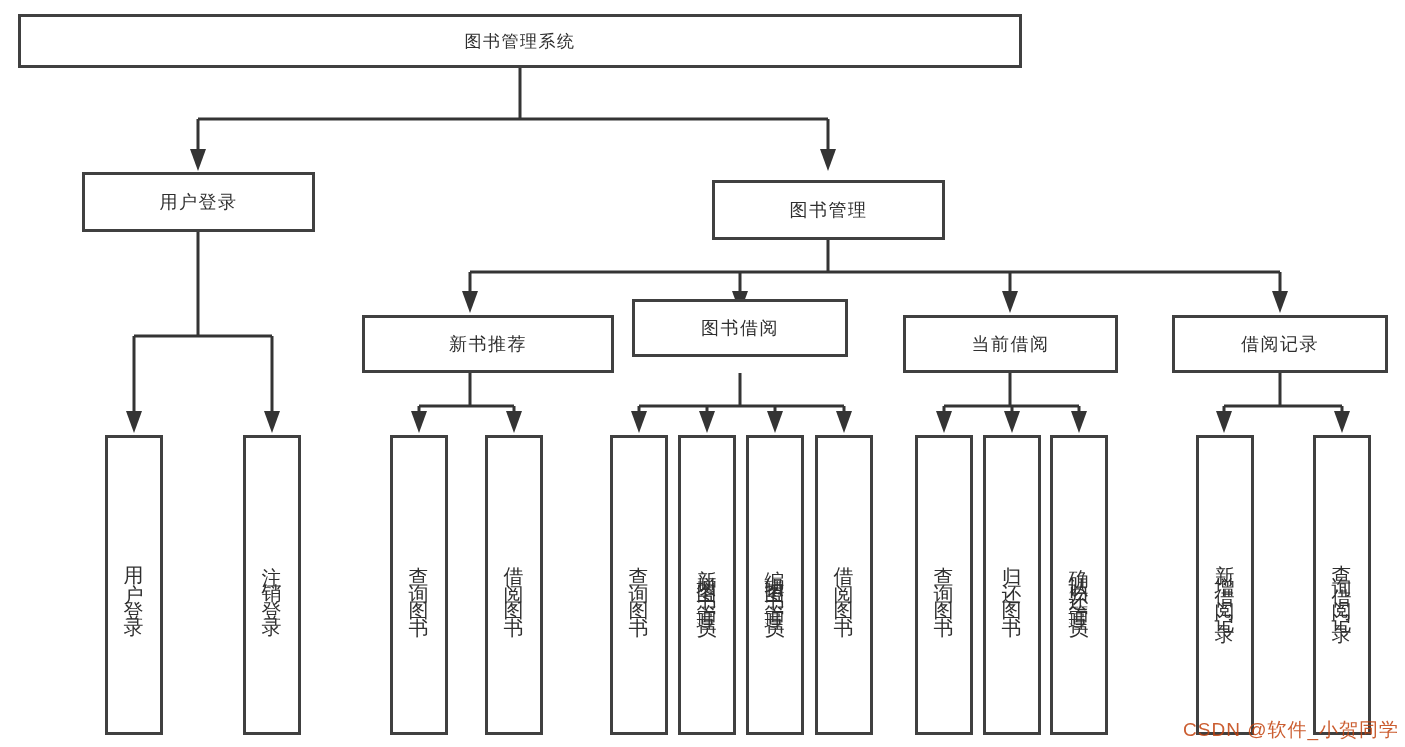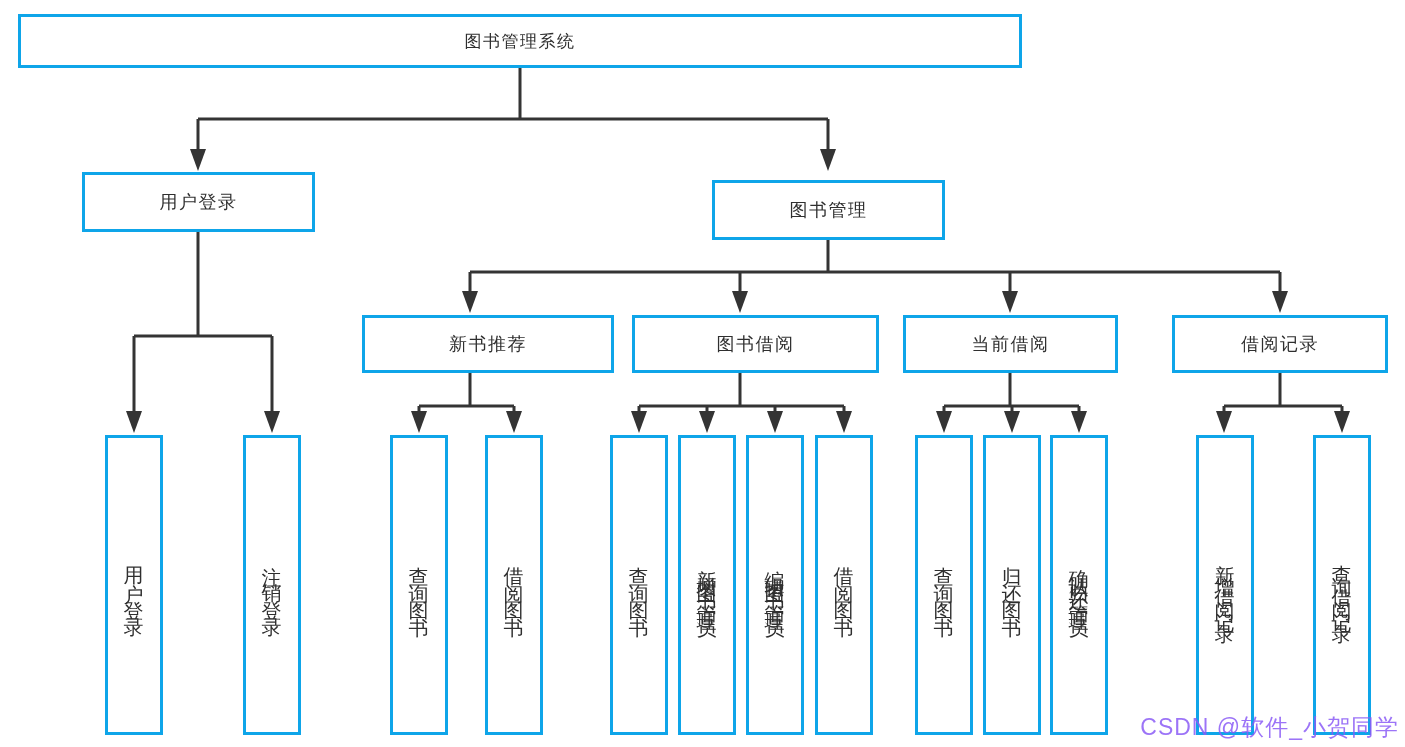--- a/index.html
+++ b/index.html
@@ -4,31 +4,31 @@
 <style>
   html,body{margin:0;padding:0;background:#fff;}
   .stage{
     position:relative;width:1405px;height:747px;background:#ffffff;overflow:hidden;
     font-family:"Liberation Sans","DejaVu Sans",sans-serif;color:#2f2f2f;
   }
   .wires{position:absolute;left:0;top:0;width:1405px;height:747px;}
   .wires path{stroke:#343434;stroke-width:3;fill:none;}
   .wires polygon{fill:#343434;stroke:none;}
   .box{
-    position:absolute;box-sizing:border-box;border:3px solid #0ea5e9;background:#ffffff;
+    position:absolute;box-sizing:border-box;border:3px solid #404040;background:#ffffff;
     display:flex;align-items:center;justify-content:center;line-height:1;
   }
   .hbox{font-size:18px;letter-spacing:1.5px;}
   .root-box{font-size:17px;}
   .vbox{writing-mode:vertical-rl;text-orientation:mixed;font-size:20px;}
   .s4{letter-spacing:17px;}
   .s6{letter-spacing:12px;}
   .s10{letter-spacing:7px;}
   .watermark{
-    position:absolute;right:6px;bottom:4px;font-size:23px;color:#8b5cf6;
+    position:absolute;right:6px;bottom:4px;font-size:19px;color:#c2410c;
     opacity:.85;z-index:5;letter-spacing:1px;
   }
 </style>
 </head>
 <body>
 
 <div class="stage">
 
   <svg class="wires" width="1405" height="747" viewBox="0 0 1405 747" aria-hidden="true">
     <g>
@@ -72,21 +72,21 @@
       <polygon points="1334,411 1350,411 1342,433"></polygon>
     </g>
   </svg>
 
   <div class="box hbox root-box" style="left:18px;top:14px;width:1004px;height:54px">图书管理系统</div>
 
   <div class="box hbox" style="left:82px;top:172px;width:233px;height:60px">用户登录</div>
   <div class="box hbox" style="left:712px;top:180px;width:233px;height:60px">图书管理</div>
 
   <div class="box hbox" style="left:362px;top:315px;width:252px;height:58px">新书推荐</div>
-  <div class="box hbox" style="left:632px;top:315px;width:247px;height:58px">图书借阅</div>
+  <div class="box hbox" style="left:632px;top:299px;width:216px;height:58px">图书借阅</div>
   <div class="box hbox" style="left:1172px;top:315px;width:216px;height:58px">借阅记录</div>
   <div class="box hbox" style="left:903px;top:315px;width:215px;height:58px">当前借阅</div>
 
   <div class="box vbox s4" style="left:105px;top:435px;width:58px;height:300px">用户登录</div>
   <div class="box vbox s4" style="left:243px;top:435px;width:58px;height:300px">注销登录</div>
 
   <div class="box vbox s4" style="left:390px;top:435px;width:58px;height:300px">查询图书</div>
   <div class="box vbox s4" style="left:485px;top:435px;width:58px;height:300px">借阅图书</div>
 
   <div class="box vbox s4" style="left:610px;top:435px;width:58px;height:300px">查询图书</div>

